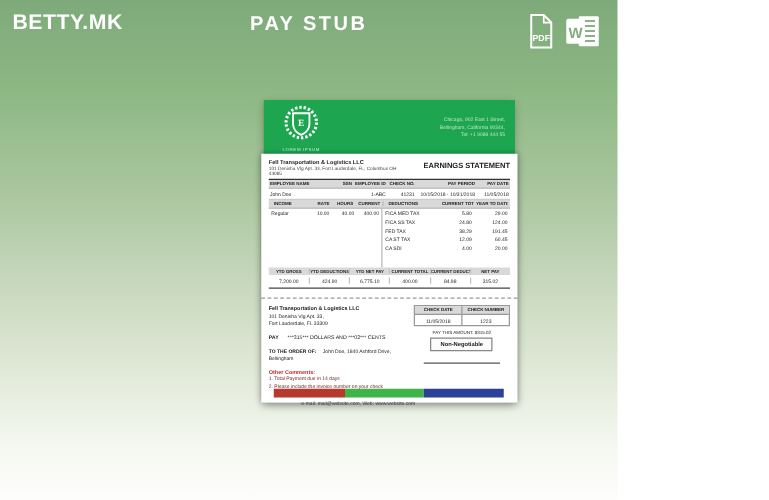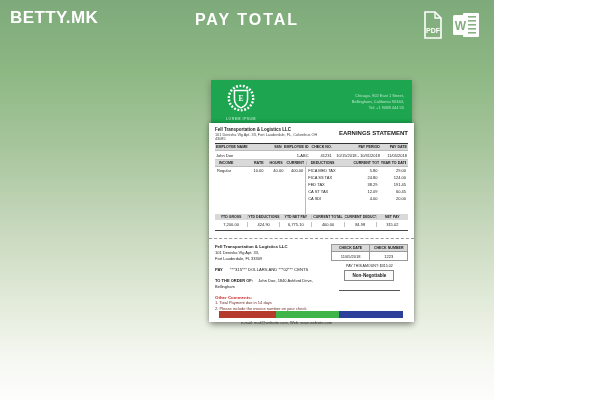--- a/index.html
+++ b/index.html
@@ -68,21 +68,21 @@
   .stripe{position:absolute;left:10px;right:11px;bottom:4px;height:7px;display:flex;}
   .stripe>div{height:100%;}
   .st0{width:31%}.st1{width:34%}.st2{width:35%}
 </style>
 </head>
 <body>
 
 <div id="stage">
 
   <div class="brand">BETTY.MK</div>
-  <div class="page-title">PAY TOTAL</div>
+  <div class="page-title">PAY STUB</div>
 
   <div class="dl-icons">
     <div class="dl-btn">
       <svg width="24" height="30" viewBox="0 0 24 30">
         <path d="M4 2 h10 l6 6 v20 h-16 z" fill="none" stroke="#ffffff" stroke-width="1.6"></path>
         <path d="M14 2 v6 h6" fill="none" stroke="#ffffff" stroke-width="1.4"></path>
         <text x="12" y="23" text-anchor="middle" font-size="7" font-weight="bold" fill="#ffffff" font-family="Liberation Sans, sans-serif">PDF</text>
       </svg>
     </div>
     <div class="dl-btn">

